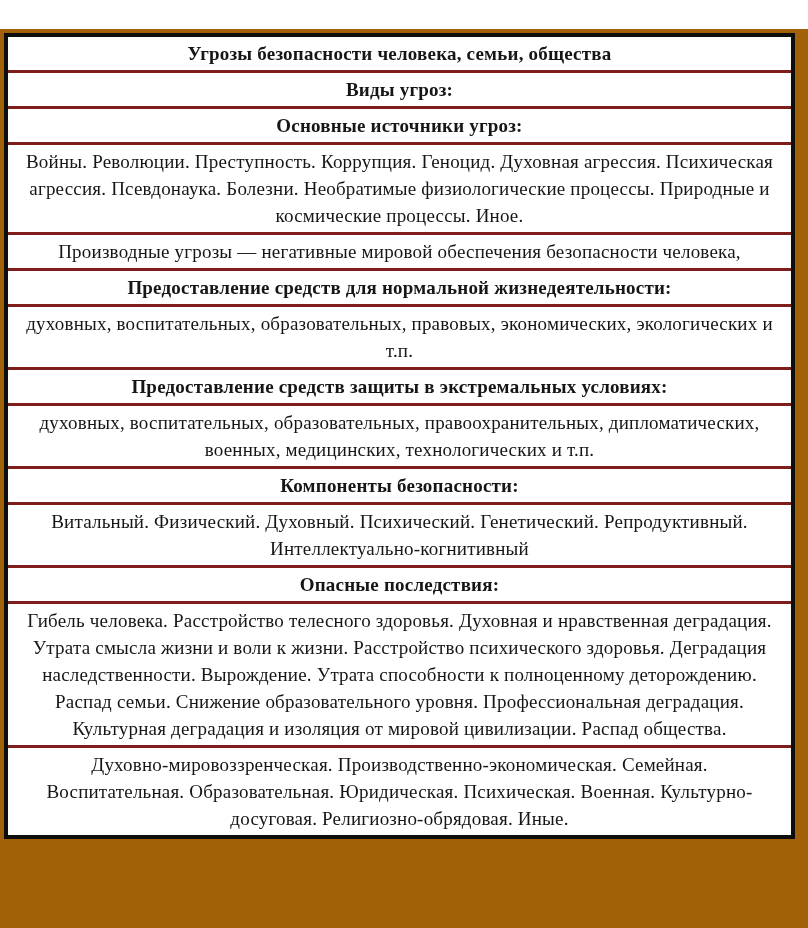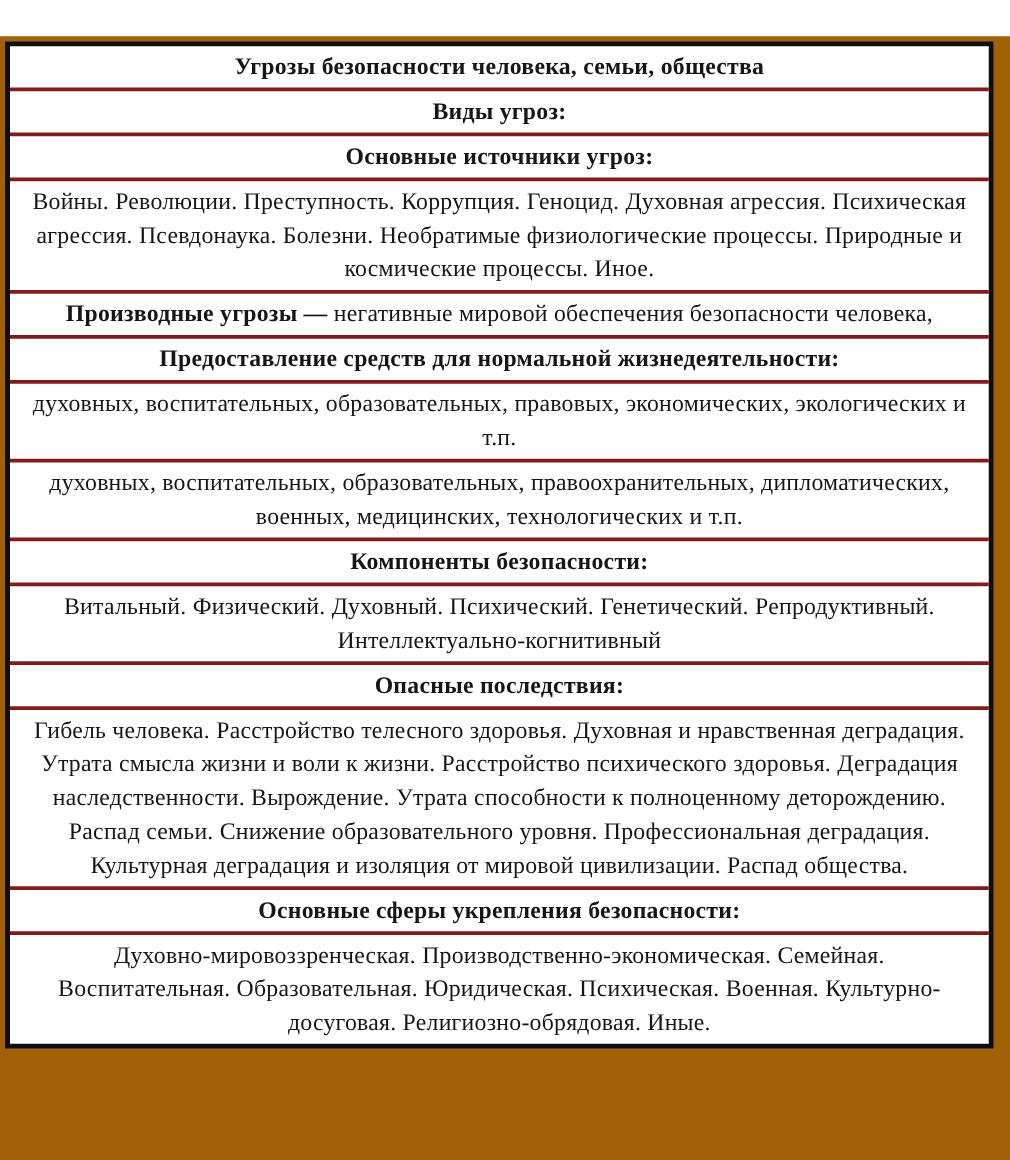--- a/index.html
+++ b/index.html
@@ -39,21 +39,21 @@
     border-top: none;
   }
   .row.hdr {
     font-weight: 700;
   }
   .row.mix {
     padding-left: 14px;
     padding-right: 14px;
   }
   .b {
-    font-weight: 700;
+    font-weight: 400;
   }
   .page-edge-line {
     position: absolute;
     left: 0;
     right: 0;
     bottom: 2px;
     height: 1px;
     background: #c9c9c9;
   }
 </style>
@@ -71,31 +71,31 @@
     <div class="row hdr">Основные источники угроз:</div>
 
     <div class="row">Войны. Революции. Преступность. Коррупция. Геноцид. Духовная агрессия. Психическая агрессия. Псевдонаука. Болезни. Необратимые физиологические процессы. Природные и космические процессы. Иное.</div>
 
     <div class="row mix"><span class="b">Производные угрозы — </span><span>негативные мировой обеспечения безопасности человека,</span></div>
 
     <div class="row hdr">Предоставление средств для нормальной жизнедеятельности:</div>
 
     <div class="row">духовных, воспитательных, образовательных, правовых, экономических, экологических и т.п.</div>
 
+    <div class="row hdr">Предоставление средств защиты в экстремальных условиях:</div>
 
     <div class="row">духовных, воспитательных, образовательных, правоохранительных, дипломатических, военных, медицинских, технологических и т.п.</div>
 
     <div class="row hdr">Компоненты безопасности:</div>
 
     <div class="row">Витальный. Физический. Духовный. Психический. Генетический. Репродуктивный. Интеллектуально-когнитивный</div>
 
     <div class="row hdr">Опасные последствия:</div>
 
     <div class="row">Гибель человека. Расстройство телесного здоровья. Духовная и нравственная деградация. Утрата смысла жизни и воли к жизни. Расстройство психического здоровья. Деградация наследственности. Вырождение. Утрата способности к полноценному деторождению. Распад семьи. Снижение образовательного уровня. Профессиональная деградация. Культурная деградация и изоляция от мировой цивилизации. Распад общества.</div>
 
-    <div class="row hdr">Основные сферы укрепления безопасности:</div>
 
     <div class="row">Духовно-мировоззренческая. Производственно-экономическая. Семейная. Воспитательная. Образовательная. Юридическая. Психическая. Военная. Культурно-досуговая. Религиозно-обрядовая. Иные.</div>
 
   </div>
 
   <div class="page-edge-line"></div>
 </div>
 
 </body></html>

